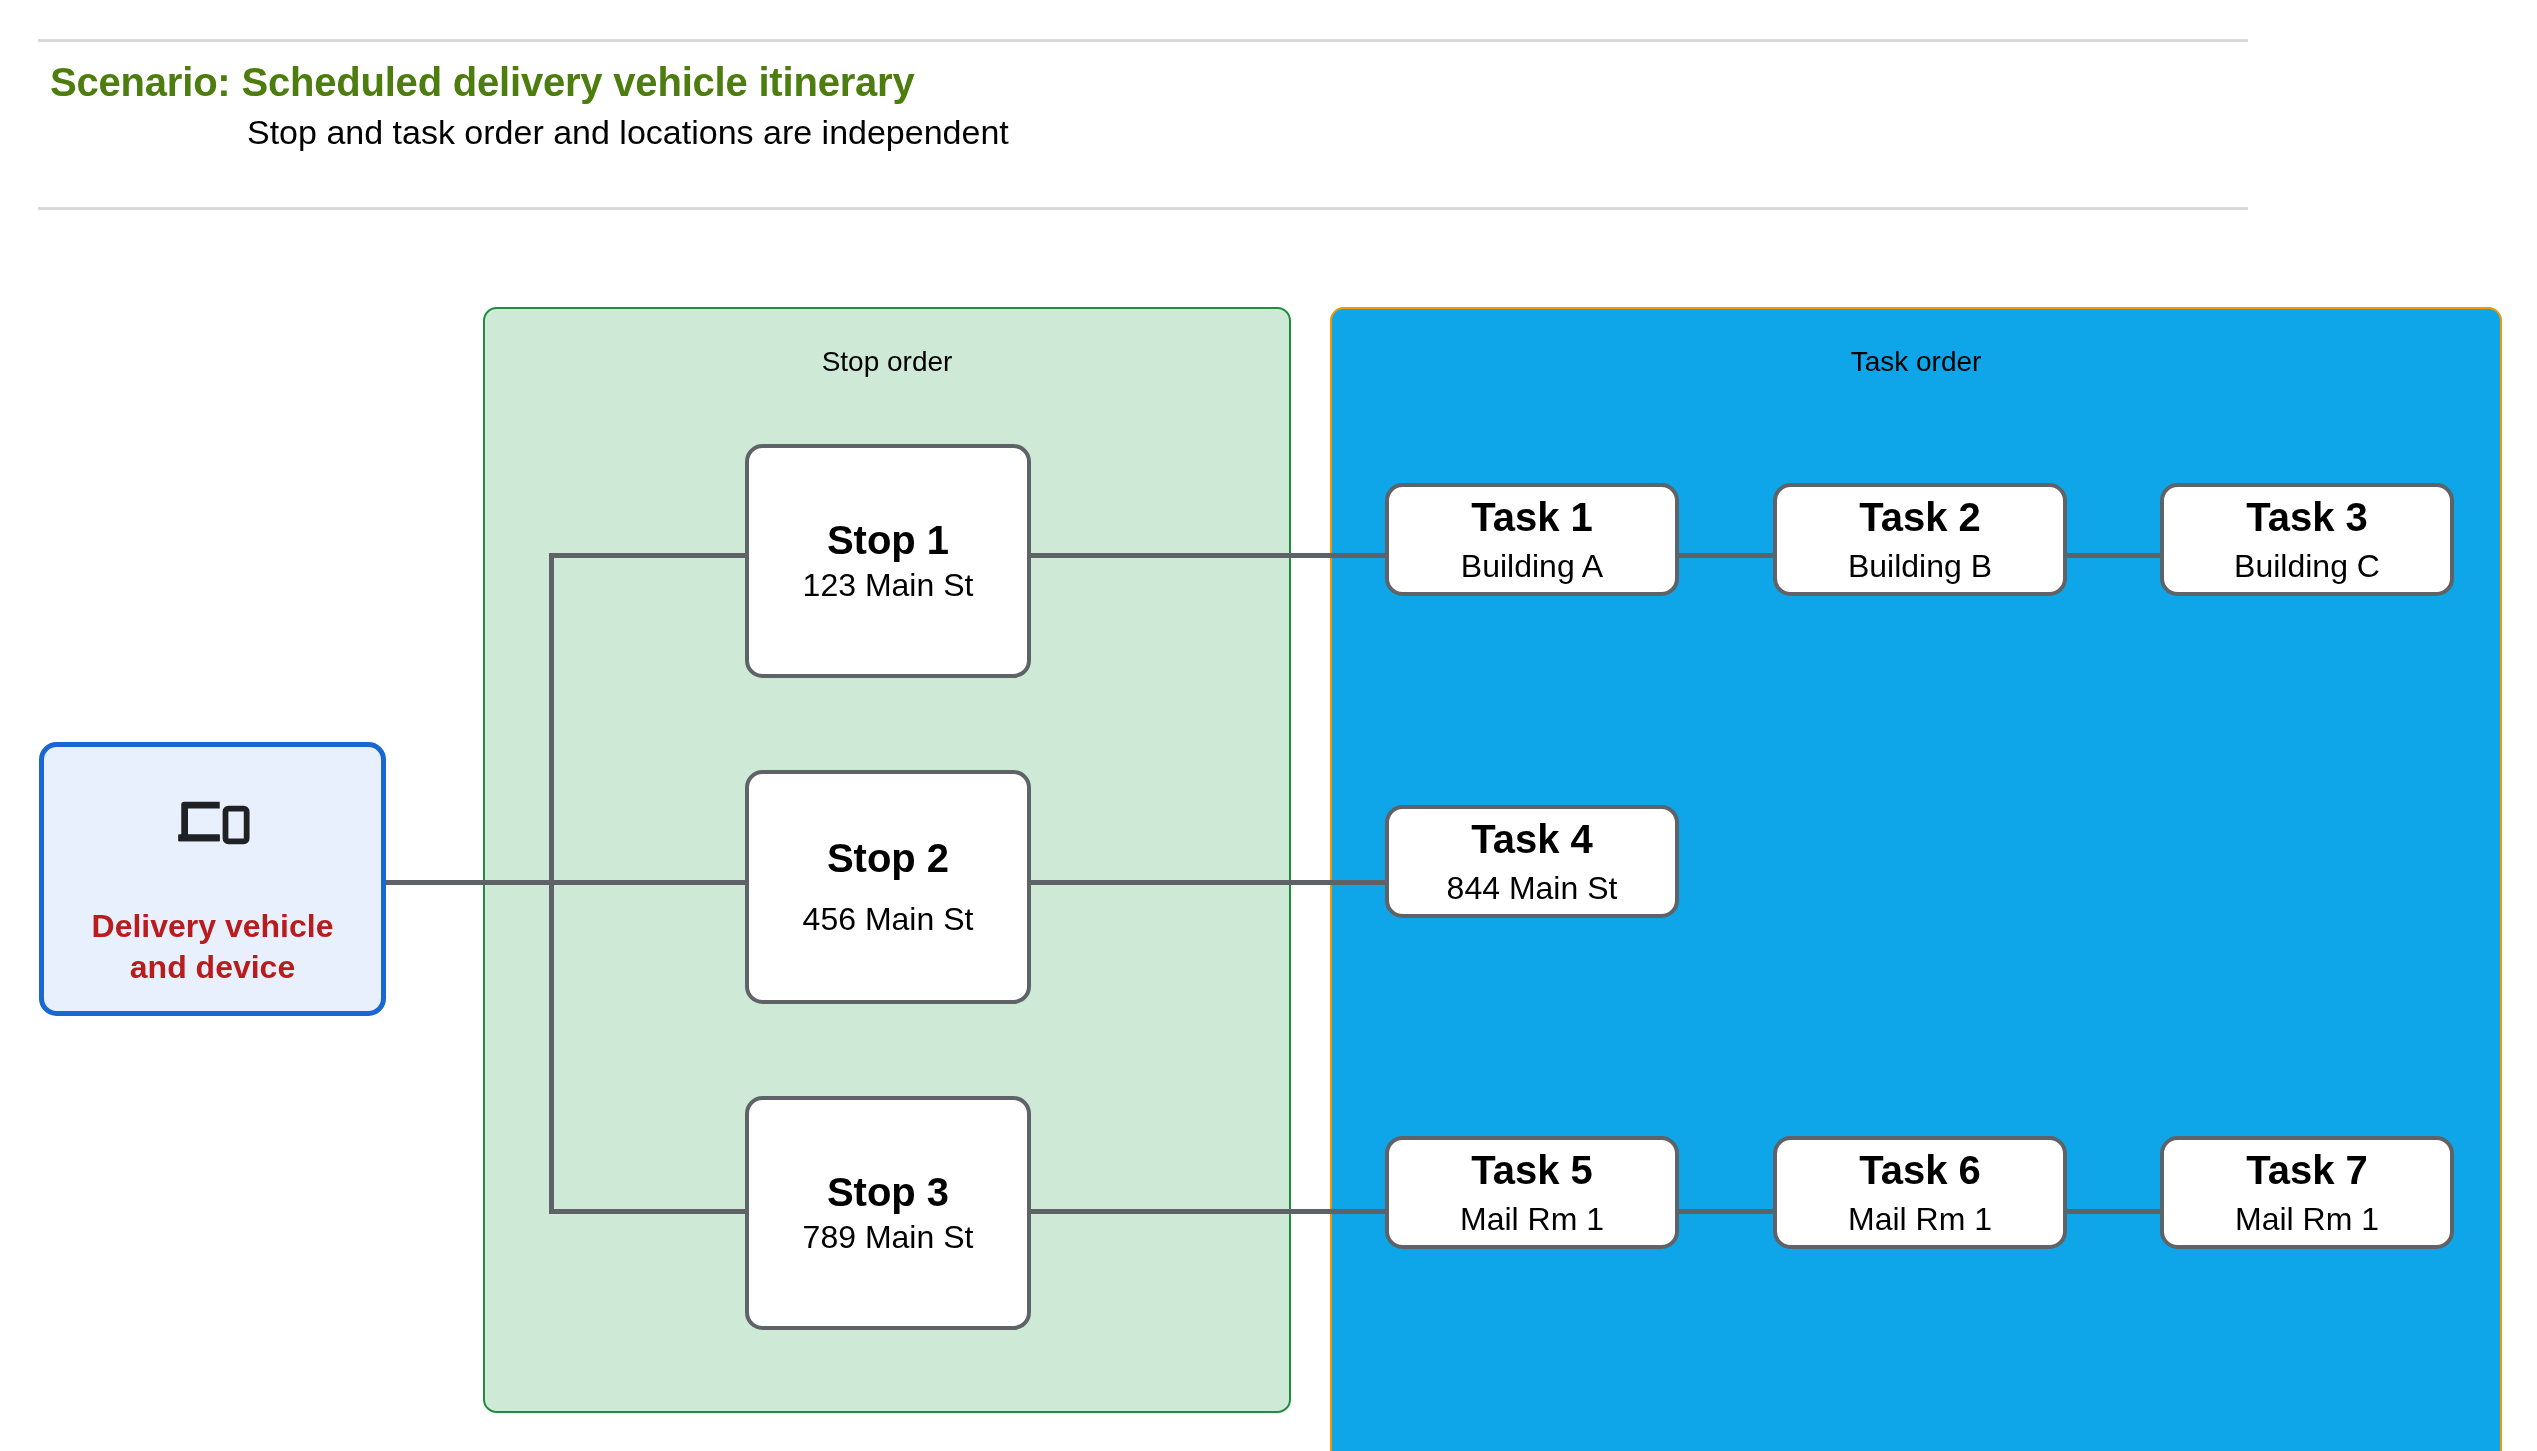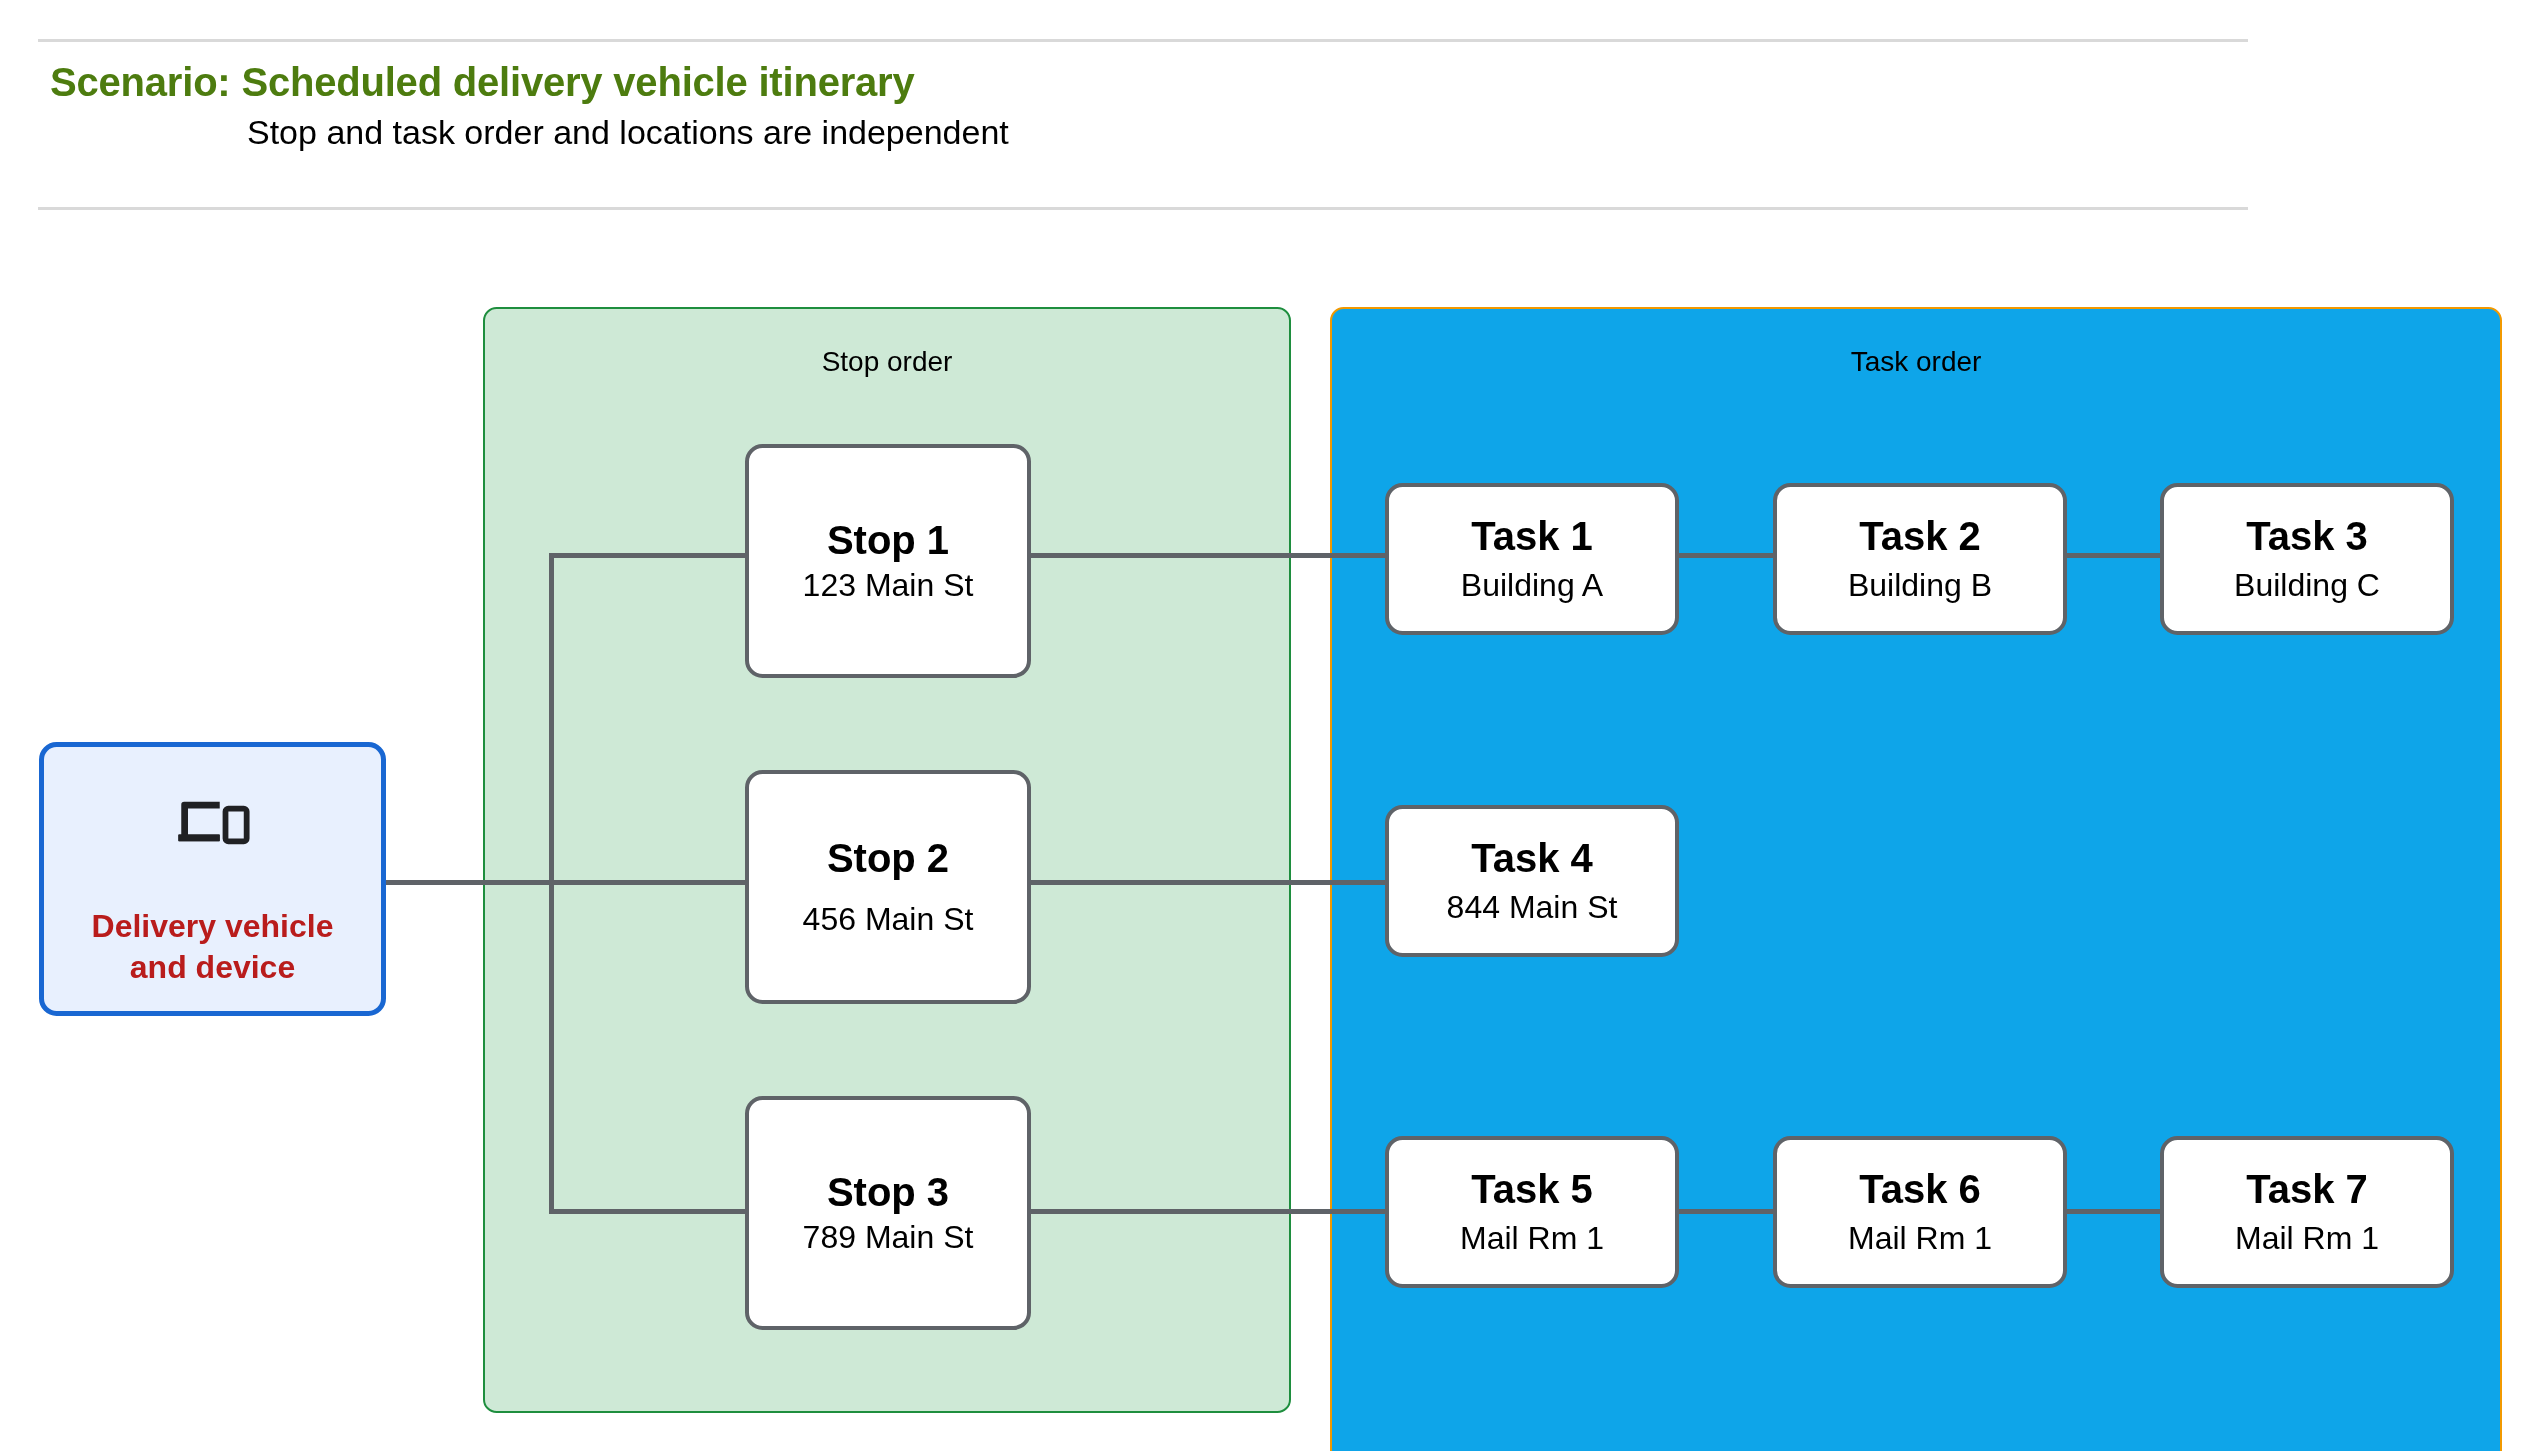--- a/index.html
+++ b/index.html
@@ -116,21 +116,21 @@
     font-weight: normal;
     color: #000000;
     margin-top: 7.8px;
     line-height: 1.05;
   }
   .stop-node { width: 286px; height: 234px; left: 745px; }
   #stop-1 { top: 444px; }
   #stop-2 { top: 770px; gap: 16px; }
   #stop-3 { top: 1096px; }
 
-  .task-node { width: 294px; height: 152px; }
+  .task-node { width: 294px; height: 113px; }
   .task-col-1 { left: 1385px; }
   .task-col-2 { left: 1773px; }
   .task-col-3 { left: 2160px; justify-content: center; }
   .task-row-1 { top: 483px; }
   .task-row-2 { top: 805px; }
   .task-row-3 { top: 1136px; }
   .task-node .node-sub { margin-top: 12px; }
 
   
   #delivery-vehicle-node {

